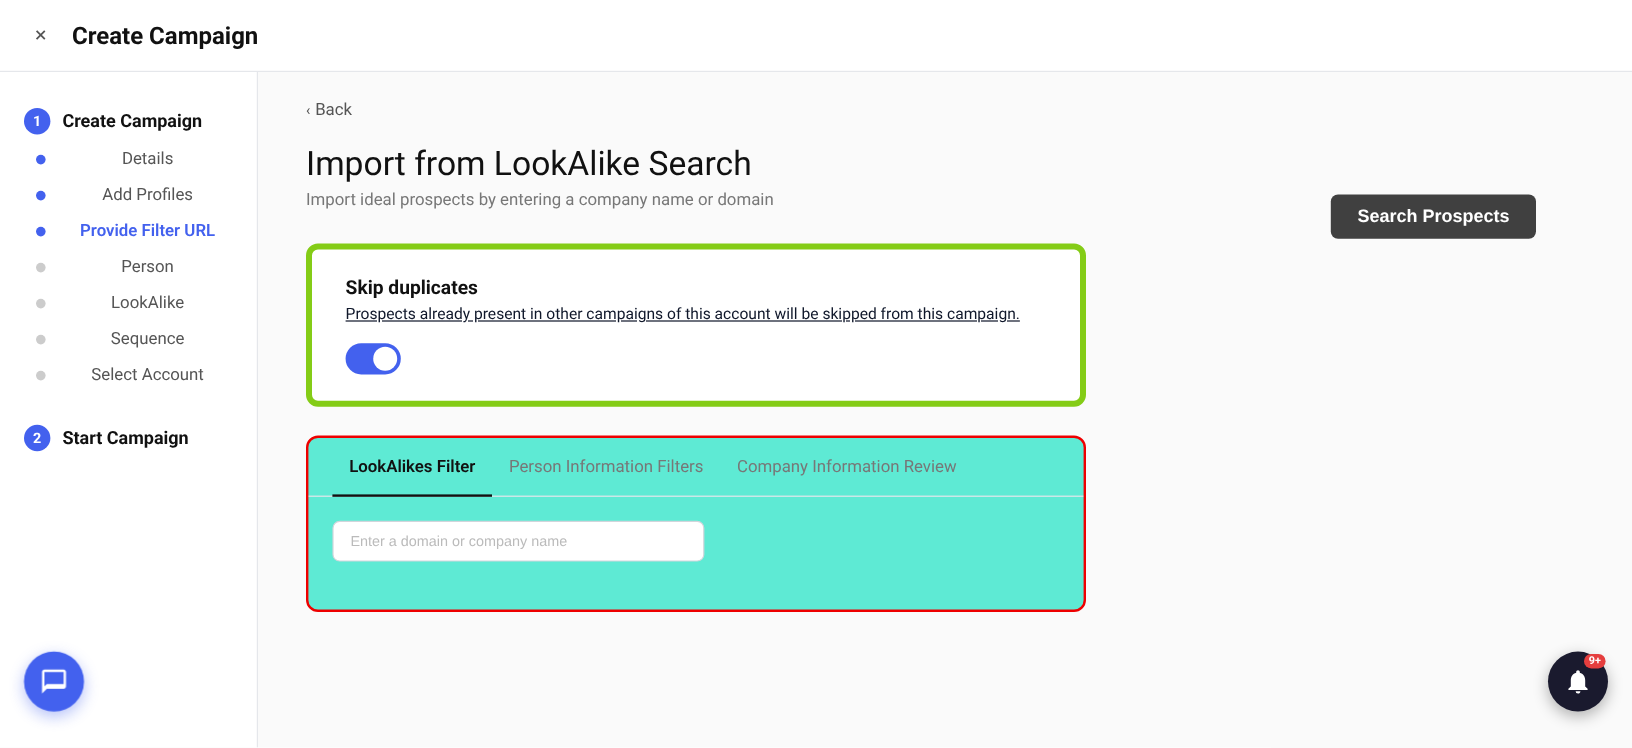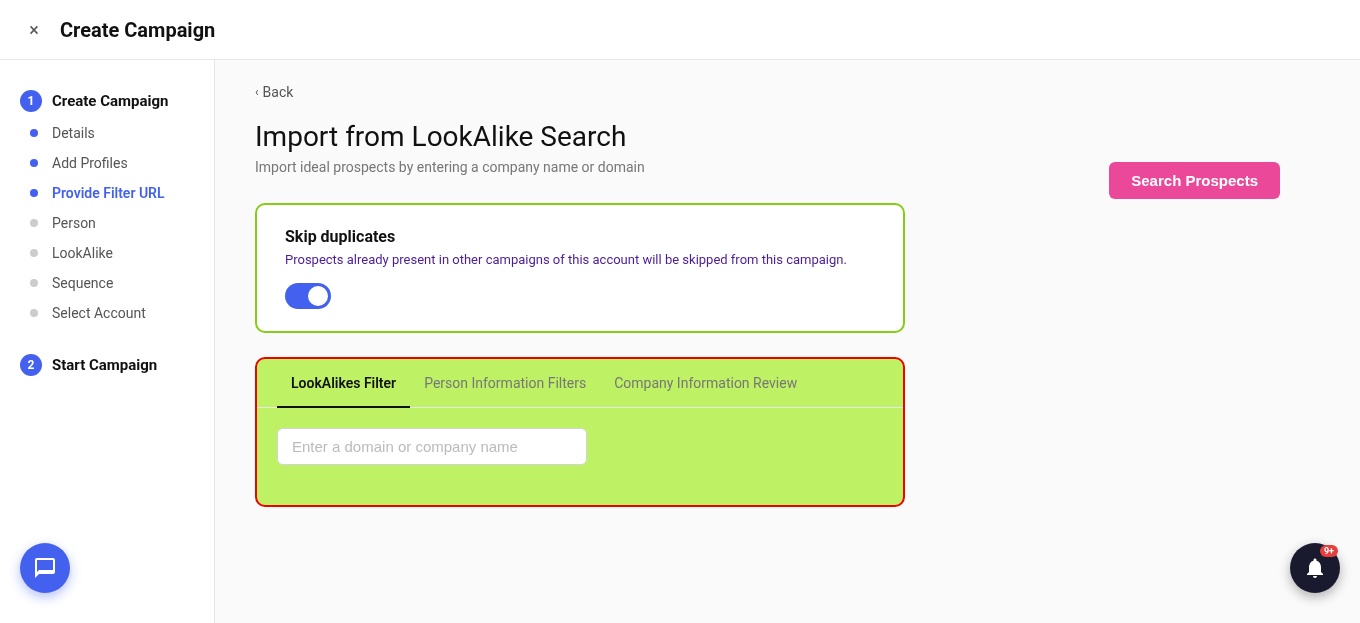--- a/index.html
+++ b/index.html
@@ -29,21 +29,21 @@
       display: flex; align-items: center; padding: 6px 20px; gap: 10px;
       font-size: 15px; font-weight: 700; color: #111;
     }
     .sidebar-section-num {
       width: 22px; height: 22px; border-radius: 50%; background: #4361ee;
       color: #fff; font-size: 12px; font-weight: 700;
       display: flex; align-items: center; justify-content: center; flex-shrink: 0;
     }
     .sidebar-item {
       display: flex; align-items: center; padding: 7px 20px 7px 52px;
-      font-size: 14px; color: #555; cursor: pointer; gap: 10px; position: relative;
+      font-size: 14px; color: #555; cursor: pointer; gap: 10px; position: relative; justify-content: center;
     }
     .sidebar-item.active { color: #4361ee; font-weight: 600; }
     .sidebar-item .dot {
       width: 8px; height: 8px; border-radius: 50%; background: #ccc;
       position: absolute; left: 30px; flex-shrink: 0;
     }
     .sidebar-item.active .dot { background: #4361ee; }
     .sidebar-item.filled .dot { background: #4361ee; }
 
     
@@ -54,65 +54,65 @@
       cursor: pointer; margin-bottom: 20px;
     }
     .back-link .chevron { font-size: 12px; }
 
     .page-title { font-size: 28px; font-weight: 400; color: #111; margin-bottom: 6px; }
     .page-subtitle { font-size: 14px; color: #777; margin-bottom: 28px; }
 
     
     .search-prospects-btn {
       position: absolute; top: 78px; right: 40px;
-      background: #ec4899; color: #fff; border: none; border-radius: 6px;
+      background: #404040; color: #fff; border: none; border-radius: 6px;
       padding: 10px 22px; font-size: 15px; font-weight: 600; cursor: pointer;
     }
 
     
     .skip-card {
-      background: #fff; border: 2px solid #84cc16; border-radius: 10px;
+      background: #fff; border: 5px solid #84cc16; border-radius: 10px;
       padding: 22px 28px; margin-bottom: 24px; max-width: 650px;
     }
     .skip-card-title { font-size: 16px; font-weight: 700; color: #111; margin-bottom: 6px; }
-    .skip-card-desc { font-size: 13px; color: #4c1d95; margin-bottom: 16px; }
+    .skip-card-desc { font-size: 13px; color: #0f172a; margin-bottom: 16px; text-decoration: underline; }
 
     
     .toggle-wrap { display: flex; align-items: center; }
     .toggle {
       width: 46px; height: 26px; border-radius: 13px; background: #4361ee;
       position: relative; cursor: pointer;
     }
     .toggle::after {
       content: ''; position: absolute; top: 3px; left: 23px;
       width: 20px; height: 20px; border-radius: 50%; background: #fff;
       transition: left 0.2s;
     }
 
     
     .filter-section {
-      background: #bef264; border: 2.5px solid #e00; border-radius: 10px;
+      background: #5eead4; border: 2.5px solid #e00; border-radius: 10px;
       max-width: 650px; padding: 0 0 20px 0; overflow: hidden;
     }
     .filter-tabs {
       display: flex; border-bottom: 1px solid #e5e7eb; padding: 0 20px;
     }
     .filter-tab {
       padding: 16px 14px; font-size: 14px; color: #777; cursor: pointer;
       position: relative; white-space: nowrap;
     }
     .filter-tab.active { color: #111; font-weight: 600; }
     .filter-tab.active::after {
       content: ''; position: absolute; bottom: -1px; left: 0; right: 0;
       height: 2px; background: #111;
     }
     .filter-body { padding: 20px; }
     .filter-input {
       width: 100%; max-width: 310px; border: 1px solid #d1d5db; border-radius: 6px;
-      padding: 9px 14px; font-size: 15px; color: #999; outline: none;
+      padding: 9px 14px; font-size: 12px; color: #999; outline: none;
     }
     .filter-input::placeholder { color: #bbb; }
 
     
     .chat-bubble {
       position: fixed; bottom: 30px; left: 20px;
       width: 50px; height: 50px; border-radius: 50%; background: #4361ee;
       display: flex; align-items: center; justify-content: center;
       cursor: pointer; box-shadow: 0 4px 12px rgba(67,97,238,0.4);
     }

